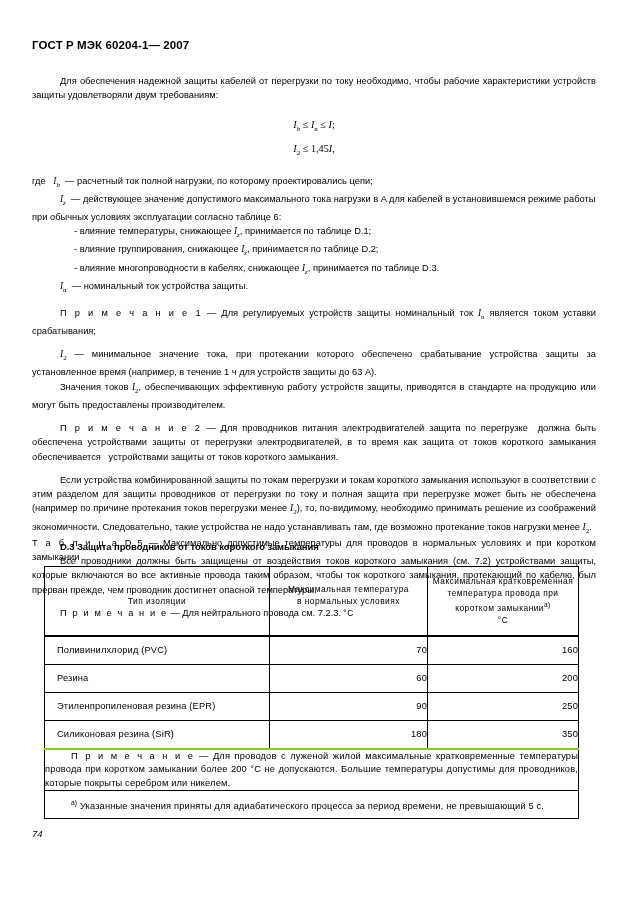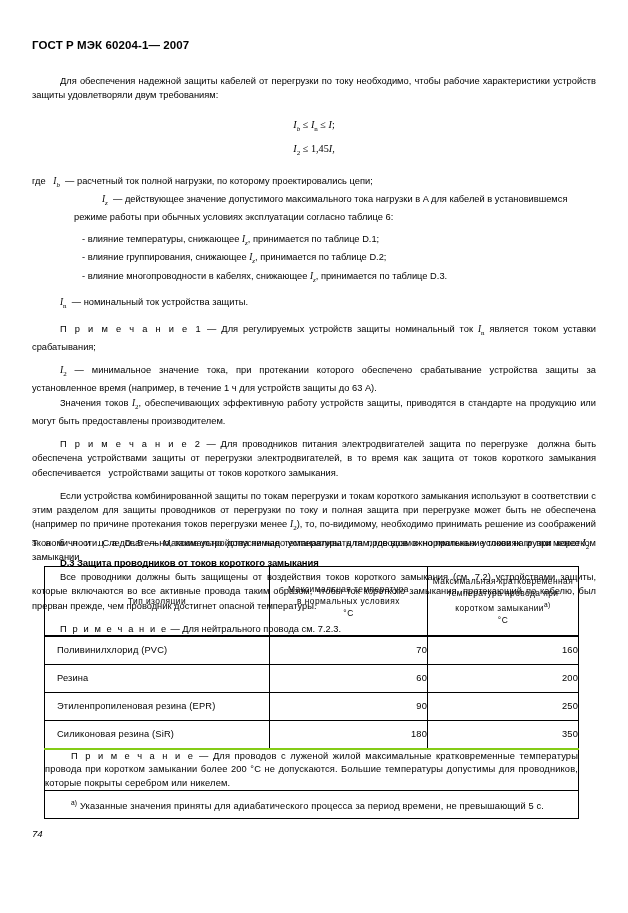--- a/index.html
+++ b/index.html
@@ -66,21 +66,21 @@
   .it { font-style: italic; font-family: "Liberation Serif", serif; }
   .it-s { font-style: italic; font-family: "Liberation Serif", serif; font-size: 9.6px;}
   sub.sb { font-size: 7px; font-style: italic; font-family: "Liberation Serif", serif;}
   sub.sbn { font-size: 7px; font-style: normal; font-family: "Liberation Serif", serif;}
 
   .where-row {
     font-size: 9.3px;
     line-height: 14.3px;
   }
   .dash-list {
-    margin: 8px;
+    margin: 0;
     padding: 0;
     list-style: none;
   }
   .dash-list li {
     font-size: 9.3px;
     line-height: 14.3px;
     padding-left: 42px;
   }
   .ind-item {
     font-size: 9.3px;
@@ -190,21 +190,21 @@
       </div>
       <div class="formula">
         <span class="it">I</span><sub class="sbn">2</sub> ≤ 1,45<span class="it">I</span>,
       </div>
     </div>
 
     <div class="where-row">
       <span>где</span>&nbsp;&nbsp;&nbsp;<span class="it">I</span><sub class="sb">b</sub>&nbsp;&nbsp;<span>— расчетный ток полной нагрузки, по которому проектировались цепи;</span>
     </div>
 
-    <div class="where-row" style="text-indent:28px;margin-left:42px;">
+    <div class="where-row" style="text-indent:28px;">
       <span class="it">I</span><sub class="sb">z</sub>&nbsp;&nbsp;<span>— действующее значение допустимого максимального тока нагрузки в A для кабелей в установившемся режиме работы при обычных условиях эксплуатации согласно таблице 6:</span>
     </div>
 
     <ul class="dash-list">
       <li>- влияние температуры, снижающее <span class="it">I</span><sub class="sb">z</sub>, принимается по таблице D.1;</li>
       <li>- влияние группирования, снижающее <span class="it">I</span><sub class="sb">z</sub>, принимается по таблице D.2;</li>
       <li>- влияние многопроводности в кабелях, снижающее <span class="it">I</span><sub class="sb">z</sub>, принимается по таблице D.3.</li>
     </ul>
 
     <div class="ind-item">

